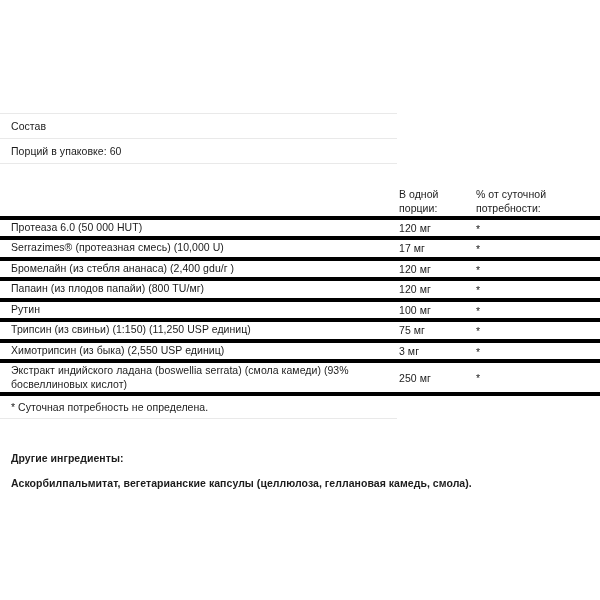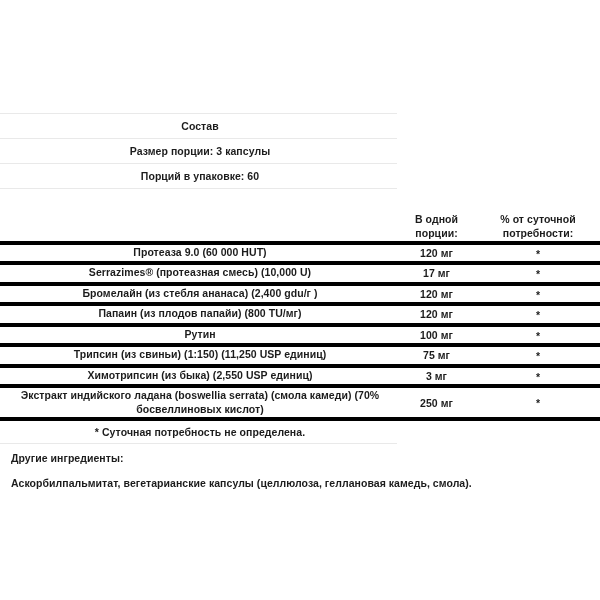--- a/index.html
+++ b/index.html
@@ -29,24 +29,23 @@
     top: 113px;
     width: 600px;
     border-collapse: collapse;
     table-layout: fixed;
   }
 
   .facts-table td {
     padding: 0;
     vertical-align: middle;
     font-size: 10.5px;
-    font-weight: bold;
+    font-weight: normal;
     letter-spacing: 0.005em;
     color: #1c1c1c;
-    text-align: center;
   }
 
   
   .col-name  { width: 397px; }
   .col-amt   { width: 77px; }
   .col-dv    { width: 126px; }
 
   
   .c-name { padding-left: 11px !important; padding-right: 8px !important; }
   .c-amt  { padding-left: 2px !important; }
@@ -113,25 +112,20 @@
       <col class="col-dv">
     </colgroup>
     <tbody>
 
       <tr class="r-head rule-short rule-top">
         <td class="c-name">Состав</td>
         <td class="c-amt"></td>
         <td class="c-dv"></td>
       </tr>
 
-      <tr class="r-head rule-short">
-        <td class="c-name">Размер порции: 3 капсулы</td>
-        <td class="c-amt"></td>
-        <td class="c-dv"></td>
-      </tr>
 
       <tr class="r-head rule-short">
         <td class="c-name">Порций в упаковке: 60</td>
         <td class="c-amt"></td>
         <td class="c-dv"></td>
       </tr>
 
       <tr class="r-gap">
         <td class="c-name"></td>
         <td class="c-amt"></td>
@@ -139,21 +133,21 @@
       </tr>
 
       <tr class="r-colhead rule-full">
         <td class="c-name colhead-cell"></td>
         <td class="c-amt colhead-cell">В одной порции:</td>
         <td class="c-dv colhead-cell">% от суточной потребности:</td>
       </tr>
 
 
       <tr class="r-item rule-full">
-        <td class="c-name item-name">Протеаза 9.0 (60 000 HUT)</td>
+        <td class="c-name item-name">Протеаза 6.0 (50 000 HUT)</td>
         <td class="c-amt">120 мг</td>
         <td class="c-dv dv-star">*</td>
       </tr>
 
       <tr class="r-item rule-full">
         <td class="c-name item-name">Serrazimes® (протеазная смесь) (10,000 U)</td>
         <td class="c-amt">17 мг</td>
         <td class="c-dv dv-star">*</td>
       </tr>
 
@@ -181,21 +175,21 @@
         <td class="c-dv dv-star">*</td>
       </tr>
 
       <tr class="r-item rule-full">
         <td class="c-name item-name">Химотрипсин (из быка) (2,550 USP  единиц)</td>
         <td class="c-amt">3 мг</td>
         <td class="c-dv dv-star">*</td>
       </tr>
 
       <tr class="r-item-tall rule-full">
-        <td class="c-name item-name">Экстракт индийского ладана (boswellia serrata) (смола камеди)  (70% босвеллиновых кислот)</td>
+        <td class="c-name item-name">Экстракт индийского ладана (boswellia serrata) (смола камеди)  (93% босвеллиновых кислот)</td>
         <td class="c-amt">250 мг</td>
         <td class="c-dv dv-star">*</td>
       </tr>
 
       <tr class="r-note rule-short">
         <td class="c-name">* Суточная потребность не определена.</td>
         <td class="c-amt"></td>
         <td class="c-dv"></td>
       </tr>
 

